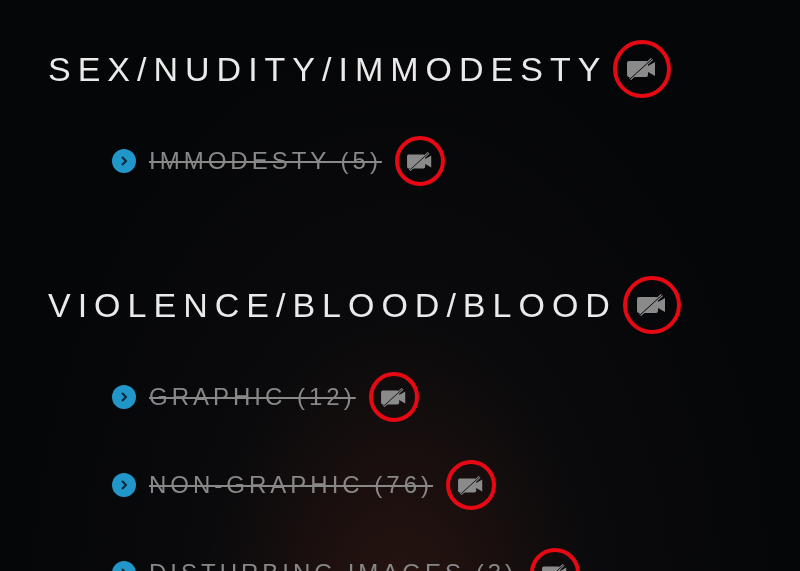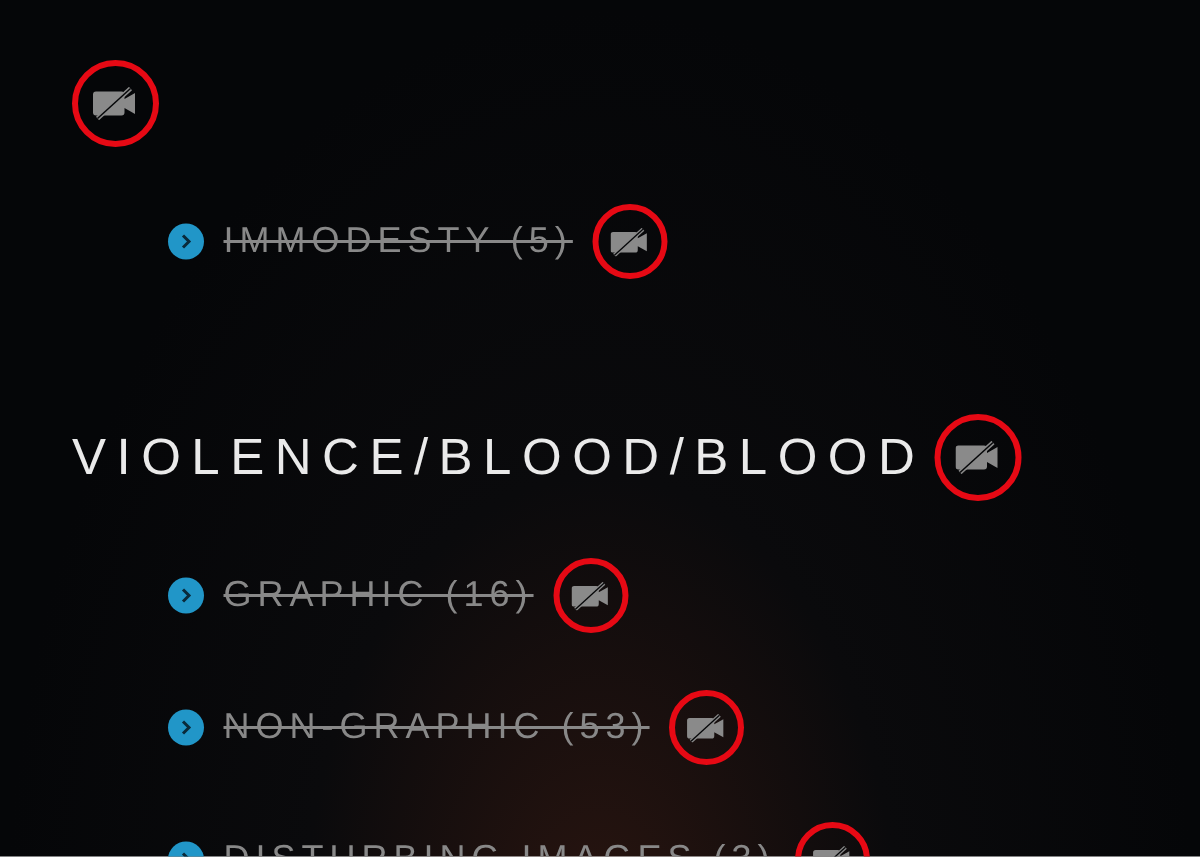--- a/index.html
+++ b/index.html
@@ -94,20 +94,21 @@
       border: 4px solid #e60914;
       border-radius: 50%;
       z-index: 2;
     }
   </style>
 </head>
 <body>
 
 <div class="section">
   <div class="section-header">
+    <span class="section-title">SEX/NUDITY/IMMODESTY</span>
     <span class="camera-wrap">
       <svg class="camera-icon" viewBox="0 0 30 22">
         <path fill="#8a8a8a" d="M2 3 h17 a2 2 0 0 1 2 2 v3 l7 -4 v14 l-7 -4 v3 a2 2 0 0 1 -2 2 h-17 a2 2 0 0 1 -2 -2 v-12 a2 2 0 0 1 2 -2 z"></path>
         <line x1="3" y1="21" x2="25" y2="1" stroke="#8a8a8a" stroke-width="3"></line>
         <line x1="3" y1="21" x2="25" y2="1" stroke="#050608" stroke-width="1"></line>
       </svg>
       <span class="circle-annot"></span>
     </span>
   </div>
   <div class="sub-items">
@@ -142,37 +143,37 @@
       <span class="circle-annot"></span>
     </span>
   </div>
   <div class="sub-items">
     <div class="sub-item">
       <span class="arrow-btn">
         <svg viewBox="0 0 10 10">
             <path d="M3 1 L7 5 L3 9" fill="none" stroke="#0a2a3a" stroke-width="2"></path>
           </svg>
       </span>
-      <span class="sub-label">GRAPHIC (16)</span>
+      <span class="sub-label">GRAPHIC (12)</span>
       <span class="camera-wrap small">
         <svg class="camera-icon" viewBox="0 0 30 22">
           <path fill="#8a8a8a" d="M2 3 h17 a2 2 0 0 1 2 2 v3 l7 -4 v14 l-7 -4 v3 a2 2 0 0 1 -2 2 h-17 a2 2 0 0 1 -2 -2 v-12 a2 2 0 0 1 2 -2 z"></path>
           <line x1="3" y1="21" x2="25" y2="1" stroke="#8a8a8a" stroke-width="3"></line>
           <line x1="3" y1="21" x2="25" y2="1" stroke="#050608" stroke-width="1"></line>
         </svg>
         <span class="circle-annot"></span>
       </span>
     </div>
     <div class="sub-item">
       <span class="arrow-btn">
         <svg viewBox="0 0 10 10">
             <path d="M3 1 L7 5 L3 9" fill="none" stroke="#0a2a3a" stroke-width="2"></path>
           </svg>
       </span>
-      <span class="sub-label">NON-GRAPHIC (53)</span>
+      <span class="sub-label">NON-GRAPHIC (76)</span>
       <span class="camera-wrap small">
         <svg class="camera-icon" viewBox="0 0 30 22">
           <path fill="#8a8a8a" d="M2 3 h17 a2 2 0 0 1 2 2 v3 l7 -4 v14 l-7 -4 v3 a2 2 0 0 1 -2 2 h-17 a2 2 0 0 1 -2 -2 v-12 a2 2 0 0 1 2 -2 z"></path>
           <line x1="3" y1="21" x2="25" y2="1" stroke="#8a8a8a" stroke-width="3"></line>
           <line x1="3" y1="21" x2="25" y2="1" stroke="#050608" stroke-width="1"></line>
         </svg>
         <span class="circle-annot"></span>
       </span>
     </div>
     <div class="sub-item">

